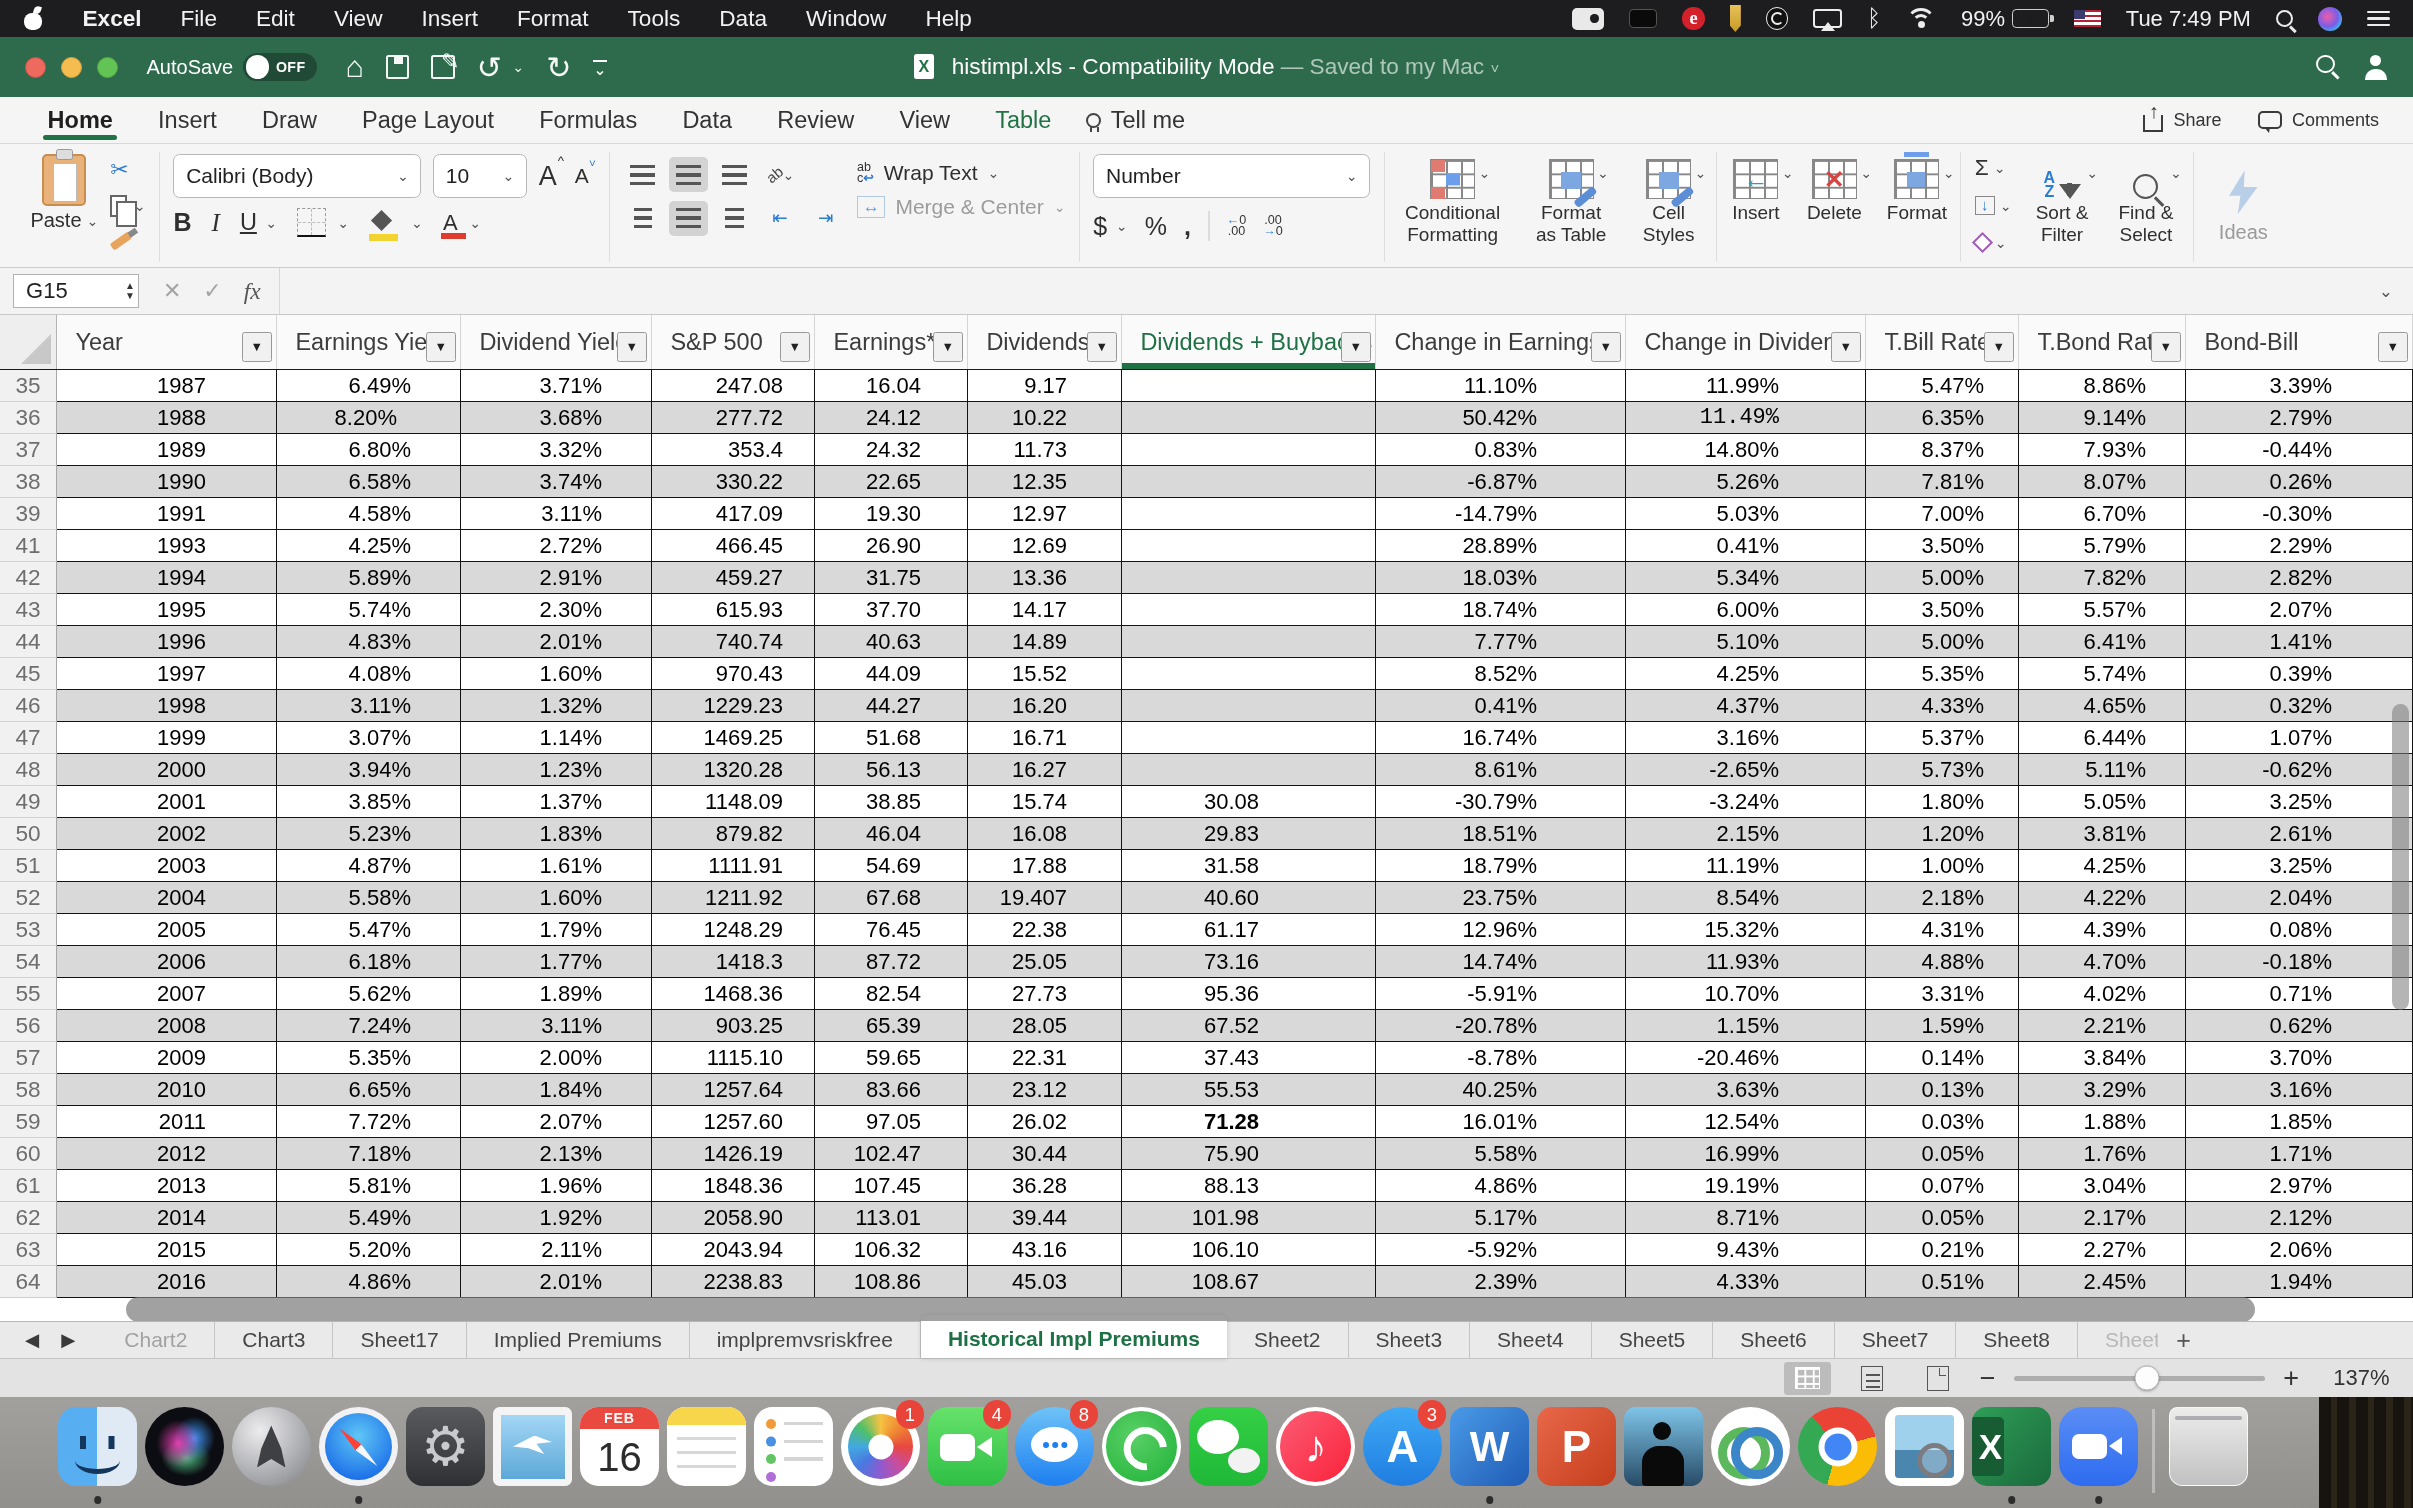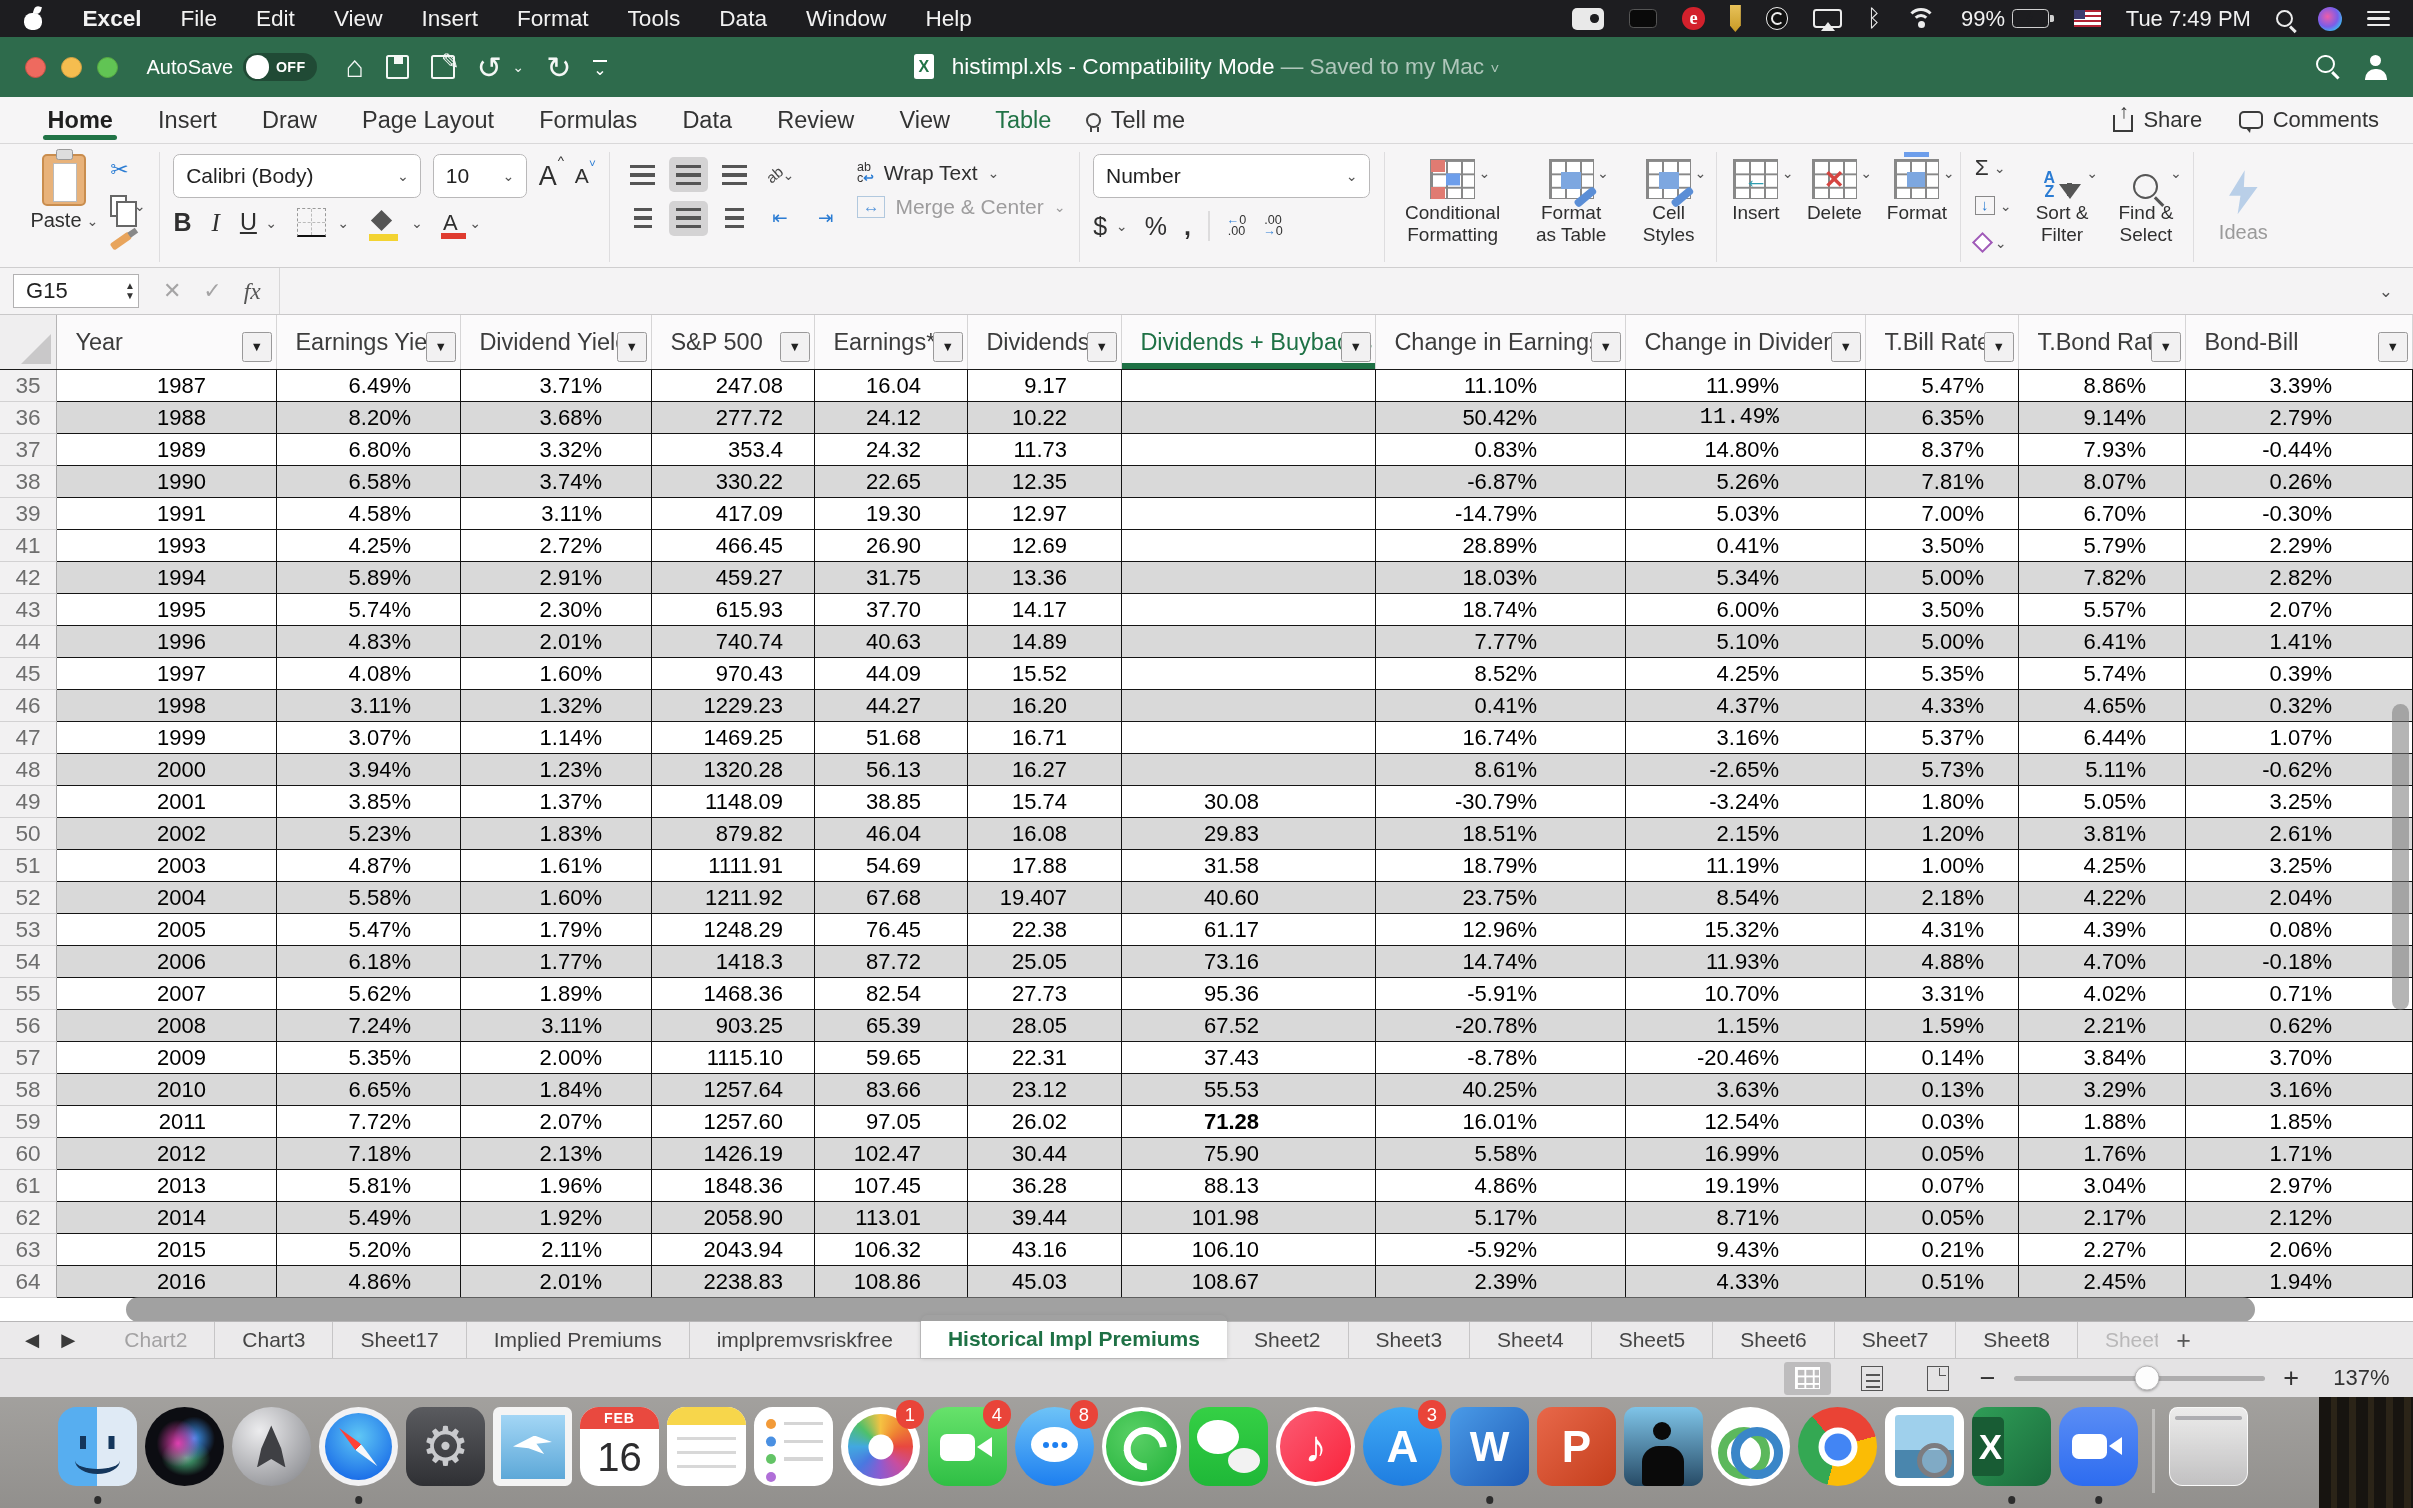--- a/index.html
+++ b/index.html
@@ -79,21 +79,21 @@
   
   .ribbontabs { height:47px; background:#f6f5f6; border-bottom:0.8px solid #d9d8d9; display:flex; align-items:center; padding:0 34px 0 25px; font-size:23.5px; color:#333; flex:0 0 47px; }
   .rtab { padding:0 22.6px; height:100%; display:flex; align-items:center; position:relative; cursor:default; }
   .rtab.active { font-weight:bold; color:#1f1f1f;text-align:right; }
   .rtab.active::after { content:""; position:absolute; left:18.4px; right:18.4px; bottom:3.4px; height:5px; border-radius:2.5px; background:#217346; }
   .rtab.contextual { color:#217346; }
   .tellme { display:flex; align-items:center; gap:10px; margin-left:11.7px; }
   .bulb { width:15px; height:15px; border:2.5px solid #444; border-radius:50%; position:relative; display:inline-block; }
   .bulb::after { content:""; position:absolute; left:2.5px; bottom:-6.7px; width:5px; height:5px; border-left:2.5px solid #444; border-right:2.5px solid #444; }
   .rt-right { margin-left:auto; display:flex; gap:37px; align-items:center; }
-  .share-btn,.comments-btn { display:flex; align-items:center; gap:10px; font-size:22px; color:#333; }
+  .share-btn,.comments-btn { display:flex; align-items:center; gap:10px; font-size:18px; color:#333; }
   .ic-share { width:20px; height:17px; border:2.5px solid #3a3a3a; border-top:none; position:relative; display:inline-block; margin-top:6.7px; }
   .ic-share::after { content:"↑"; position:absolute; left:3.4px; top:-15px; font-size:20px; color:#3a3a3a; }
   .ic-comment { width:23.5px; height:17.6px; border:2.5px solid #3a3a3a; border-radius:5px; position:relative; display:inline-block; }
   .ic-comment::after { content:""; position:absolute; left:3.4px; bottom:-6.7px; border-left:5.9px solid transparent; border-right:1.7px solid transparent; border-top:6.7px solid #3a3a3a; }
 
   
   .ribbon { height:124px; background:#f6f5f6; border-bottom:0.8px solid #cfcecf; display:flex; padding:8.4px 5px 5px 17px; flex:0 0 124px; font-size:20px; color:#2f2f2f; }
   .rg { padding:1.7px 13.4px 0; display:flex; gap:11.7px; }
   .rg + .rg { border-left:1.7px solid #dedddf; }
   .paste-btn { display:flex; flex-direction:column; align-items:center; gap:3.4px; cursor:default; }
@@ -698,21 +698,21 @@
           <div class="gcell" style="padding-right: 116px;"></div>
           <div class="gcell" style="padding-right: 88px;">11.10%</div>
           <div class="gcell" style="padding-right: 86px;">11.99%</div>
           <div class="gcell" style="padding-right: 34px;">5.47%</div>
           <div class="gcell" style="padding-right: 39px;">8.86%</div>
           <div class="gcell" style="padding-right: 80px;">3.39%</div>
         </div>
         <div class="grow band" style="grid-template-columns: 57px 220px 184px 191px 163px 153px 154px 254px 250px 240px 153px 167px 227px;">
           <div class="rnum">36</div>
           <div class="gcell" style="padding-right: 70px;">1988</div>
-          <div class="gcell" style="padding-right: 49px;">8.20%</div>
+          <div class="gcell" style="padding-right: 63px;">8.20%</div>
           <div class="gcell" style="padding-right: 49px;">3.68%</div>
           <div class="gcell" style="padding-right: 31px;">277.72</div>
           <div class="gcell" style="padding-right: 46px;">24.12</div>
           <div class="gcell" style="padding-right: 54px;">10.22</div>
           <div class="gcell" style="padding-right: 116px;"></div>
           <div class="gcell" style="padding-right: 88px;">50.42%</div>
           <div class="gcell" style="padding-right: 86px; font-family: Liberation Mono, monospace;">11.49%</div>
           <div class="gcell" style="padding-right: 34px;">6.35%</div>
           <div class="gcell" style="padding-right: 39px;">9.14%</div>
           <div class="gcell" style="padding-right: 80px;">2.79%</div>

